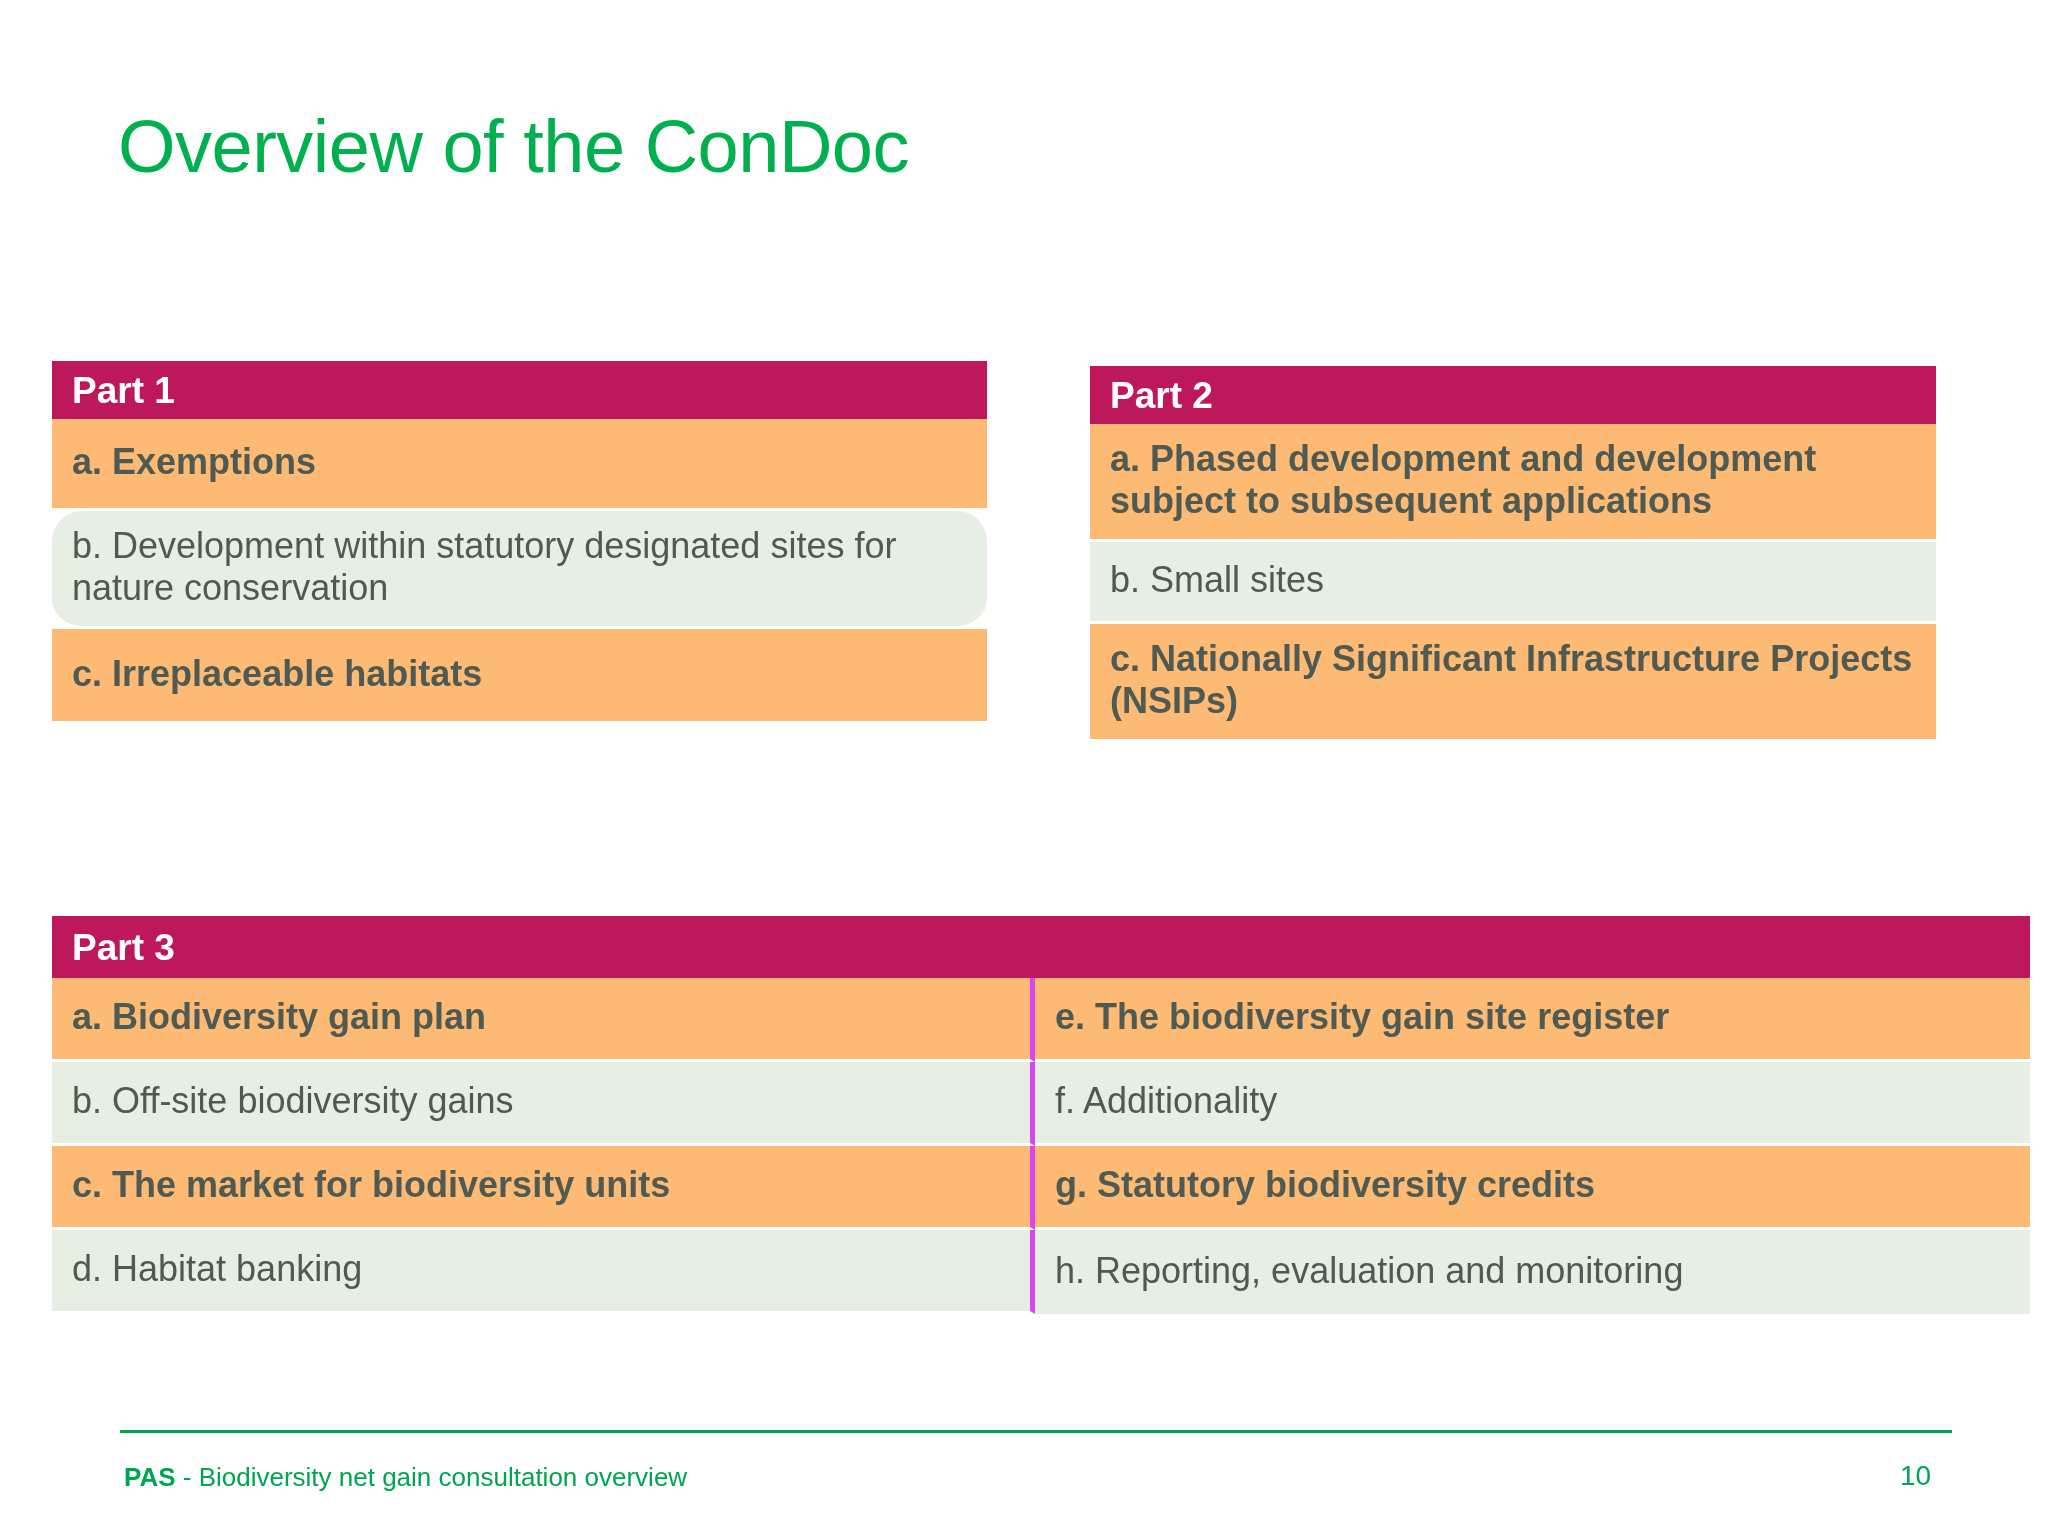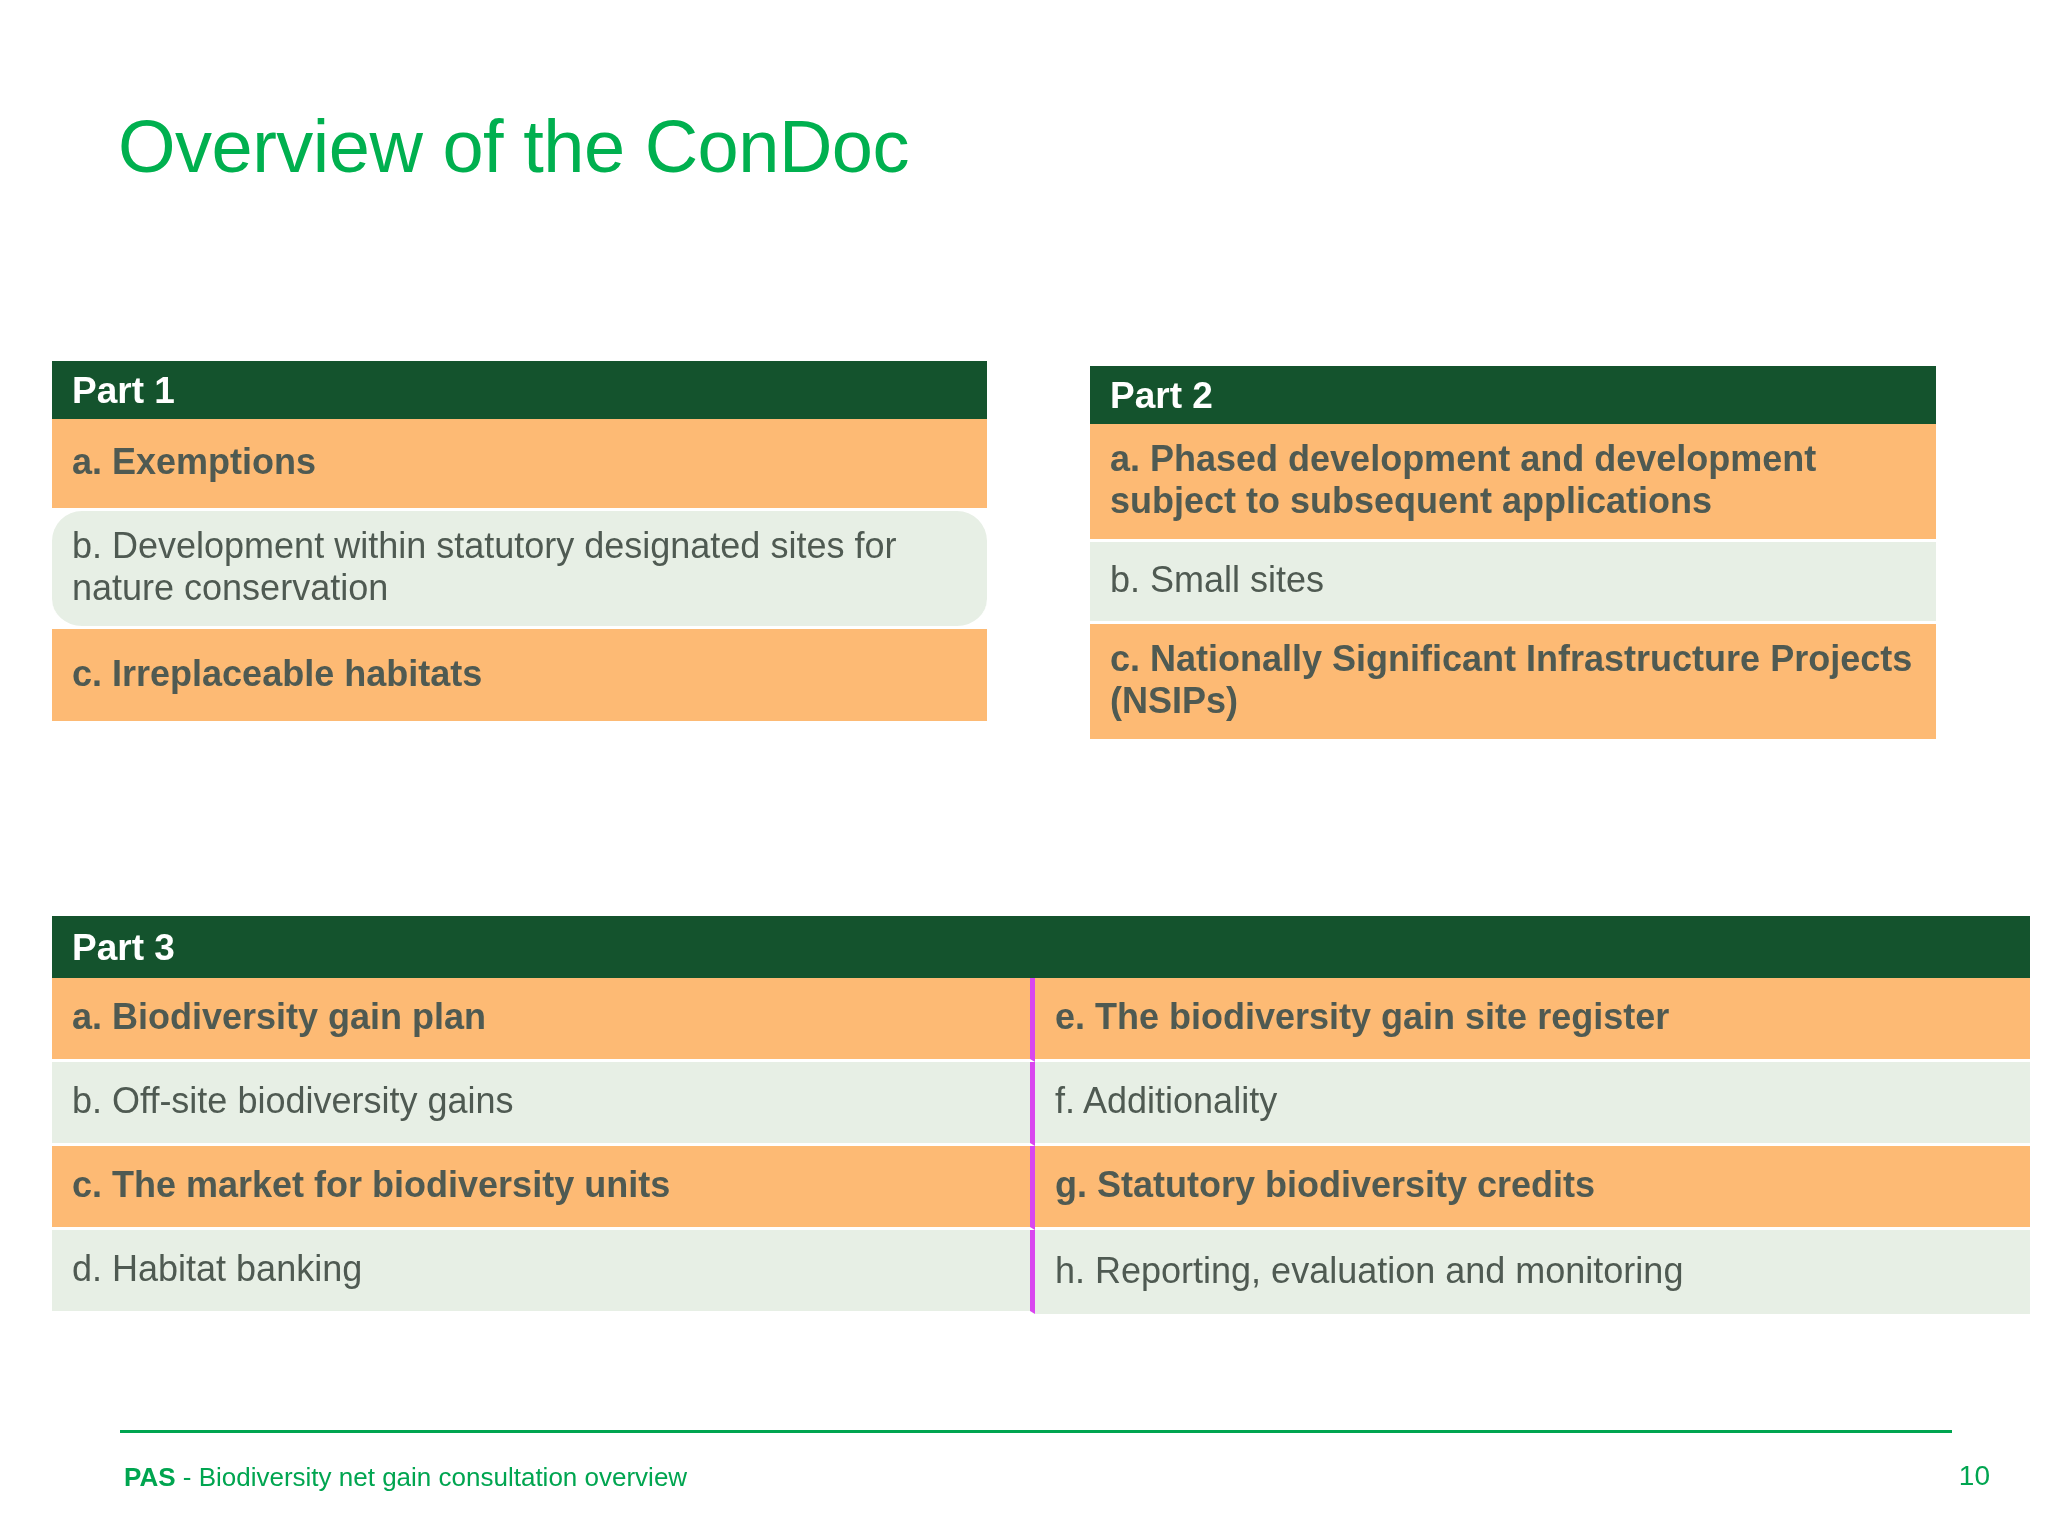--- a/index.html
+++ b/index.html
@@ -34,21 +34,21 @@
     letter-spacing: -0.5px;
     white-space: nowrap;
   }
 
   
   .tbl {
     position: absolute;
     box-sizing: border-box;
   }
   .tbl-head {
-    background: #14532d;
+    background: #be185d;
     color: #ffffff;
     font-weight: bold;
     font-size: 37px;
     line-height: 1;
     padding: 14px 20px 15px 20px;
     box-sizing: border-box;
   }
   .tbl-body {
     display: flex;
     flex-direction: column;
@@ -122,21 +122,21 @@
     white-space: nowrap;
   }
   .footer-left .pas {
     font-weight: bold;
   }
   .footer-page {
     position: absolute;
     left: 1900px;
     top: 1460px;
     width: 90px;
-    text-align: right;
+    text-align: left;
     font-size: 28px;
     color: #00a550;
   }
 </style>
 </head>
 <body>
 
 <div class="slide">
 
   <div class="slide-title">Overview of the ConDoc</div>

